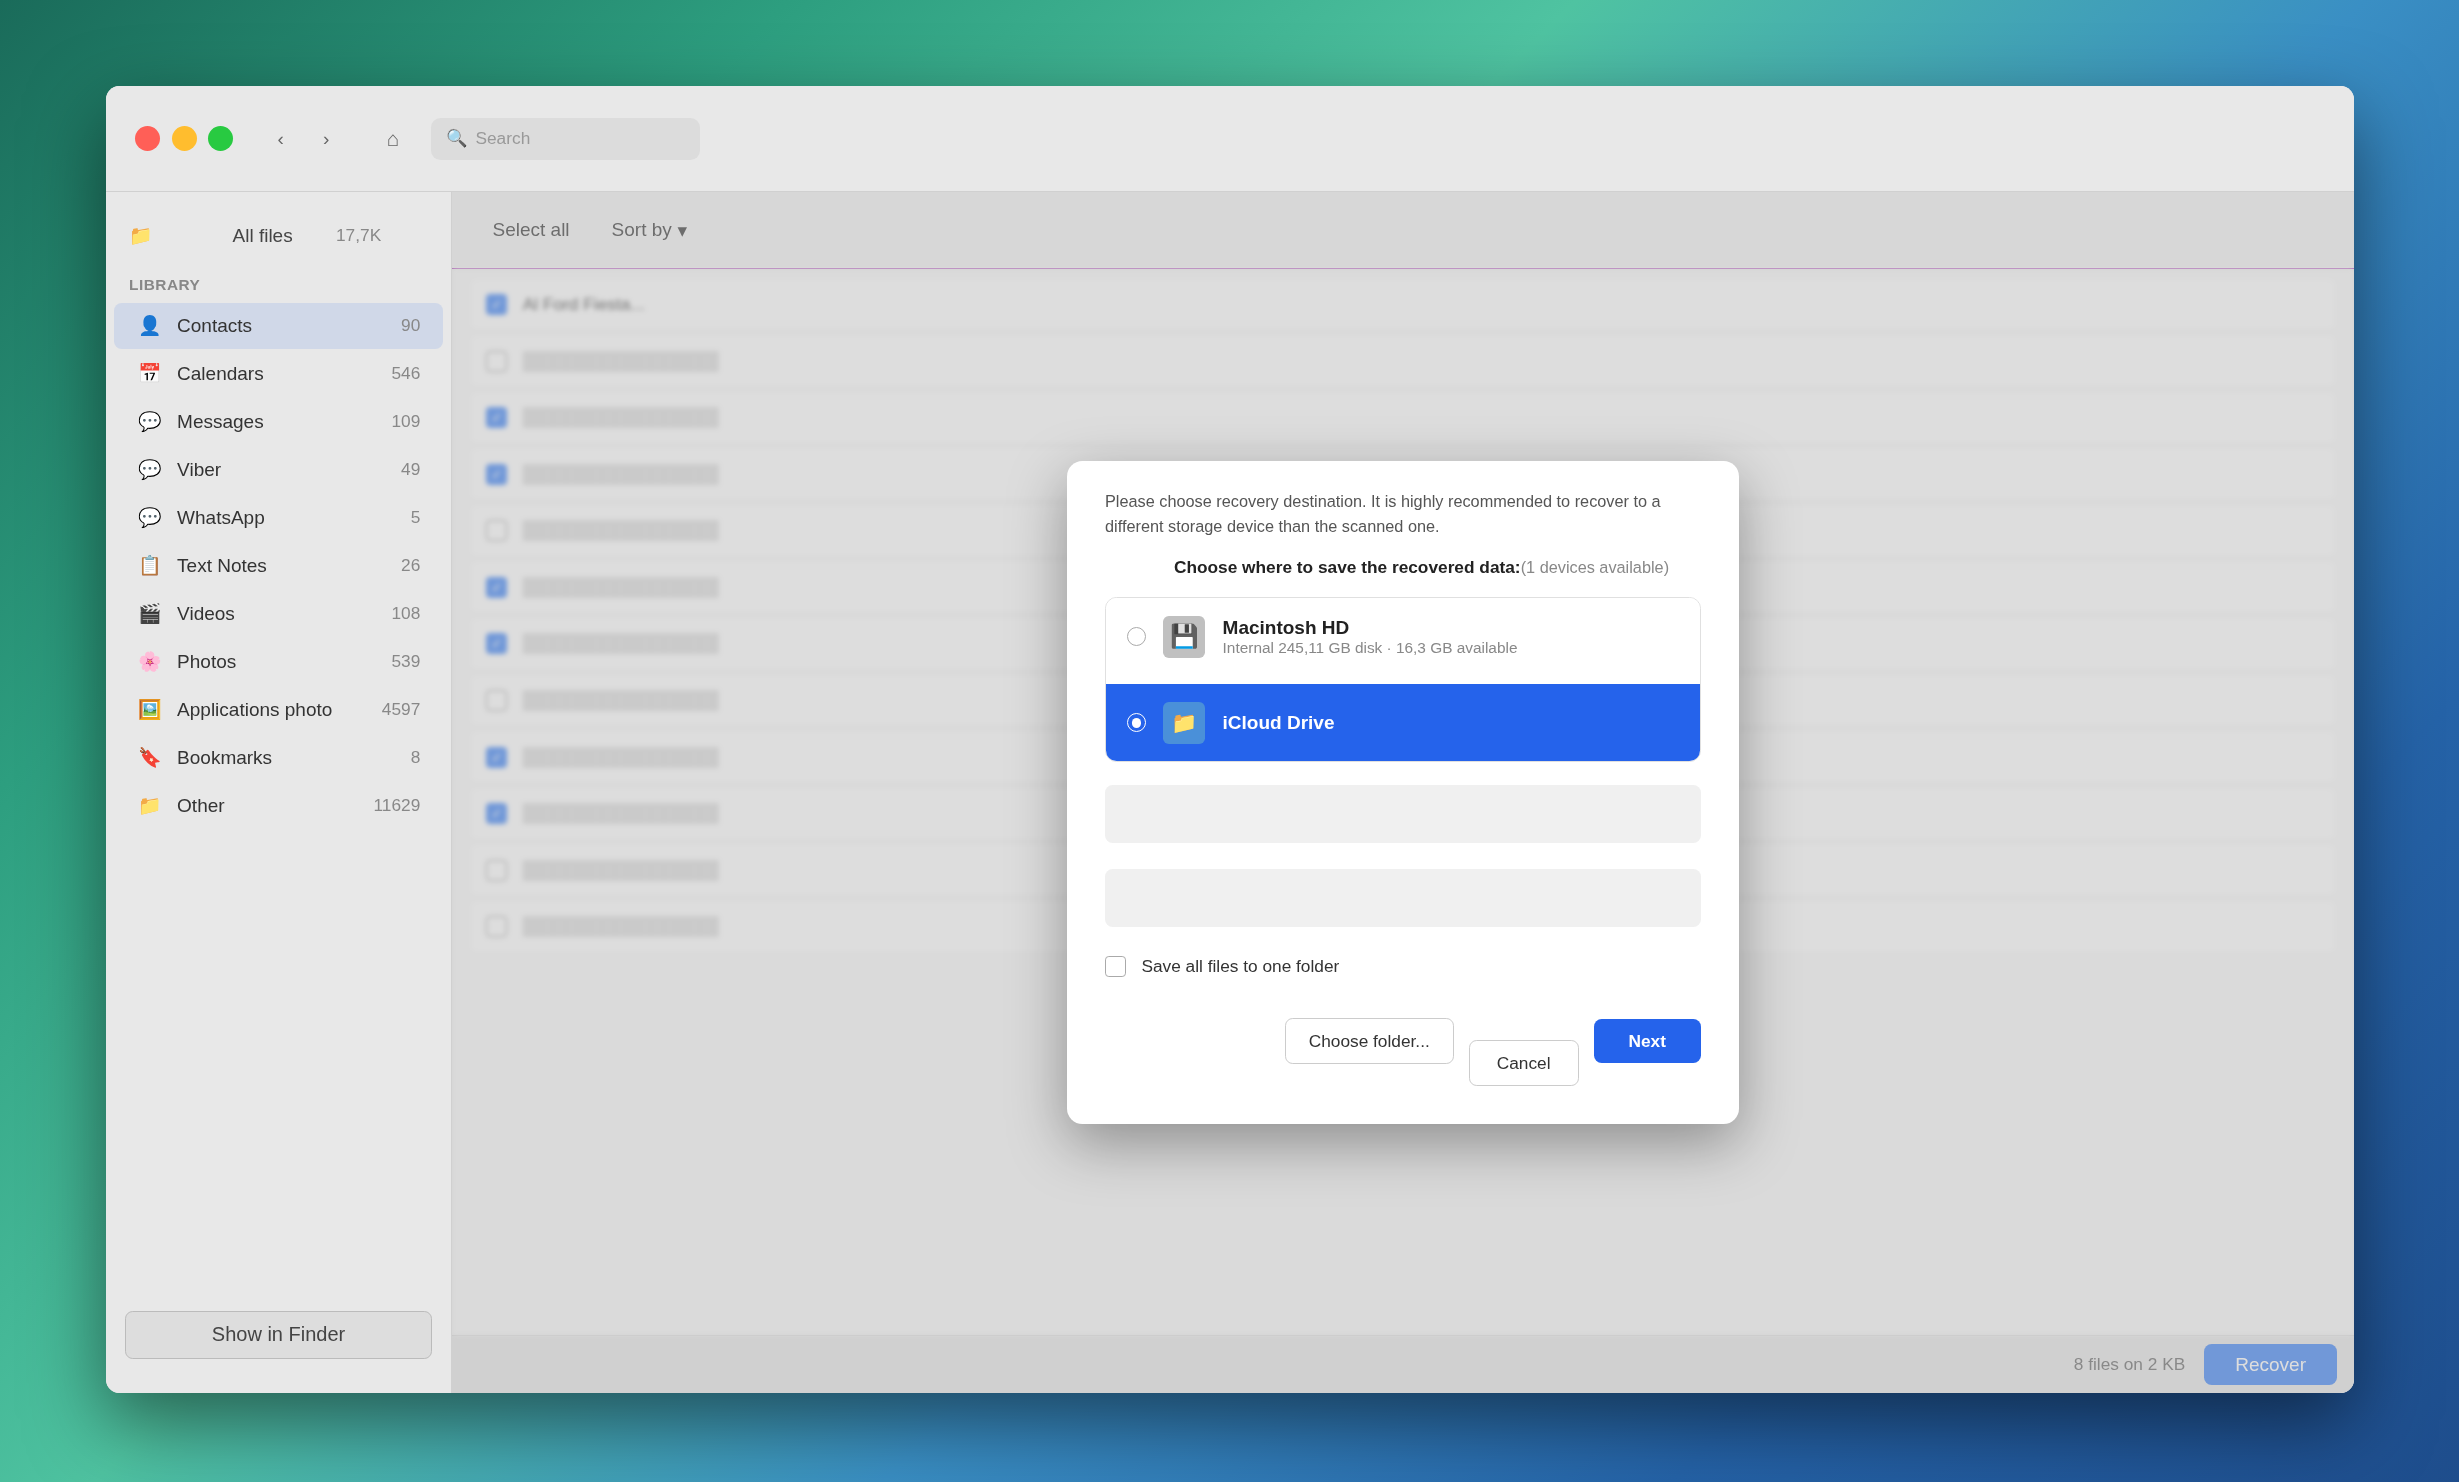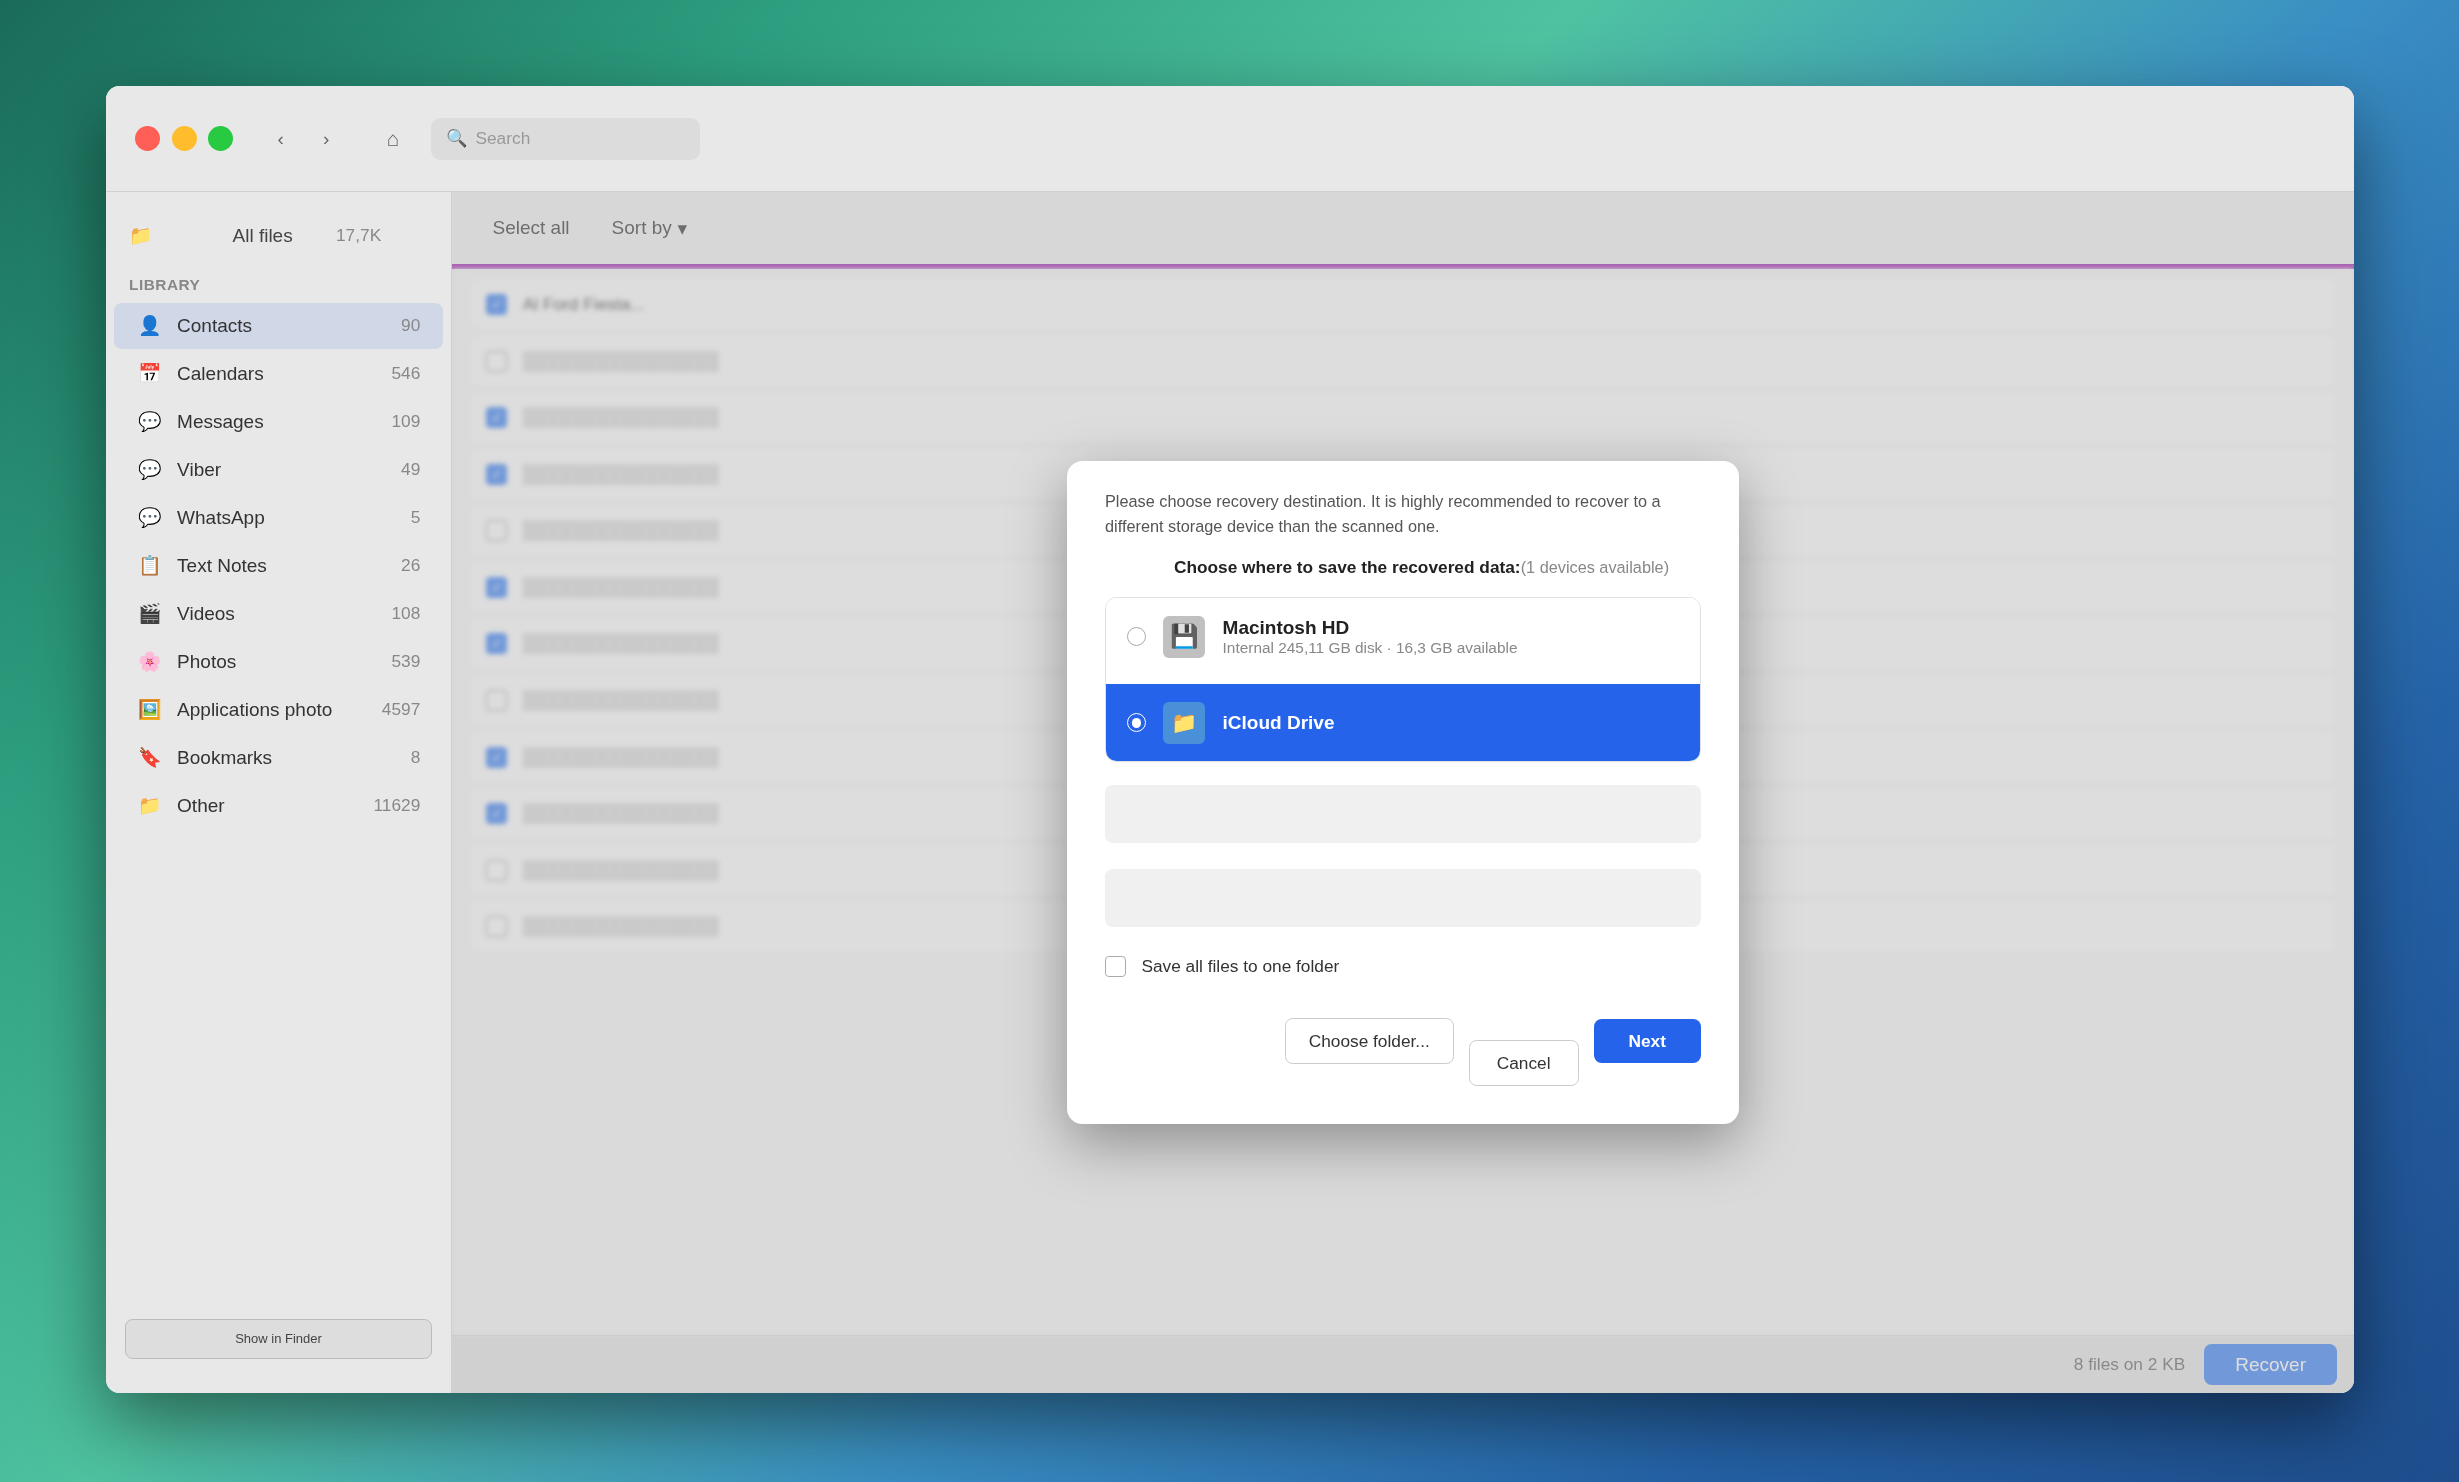--- a/index.html
+++ b/index.html
@@ -171,40 +171,40 @@
     .sidebar-bottom {
       margin-top: auto;
       padding: 15.4px 19px;
     }
     .show-in-finder-btn {
       width: 100%;
       padding: 11.5px;
       background: #ddd;
       border: 1px solid #bbb;
       border-radius: 7.7px;
-      font-size: 13px;
+      font-size: 20px;
       color: #444;
       cursor: pointer;
       text-align: center;
       margin-top: 20px;
     }
 
     
     .main-content {
       flex: 1;
       display: flex;
       flex-direction: column;
       overflow: hidden;
       position: relative;
     }
 
     .toolbar {
       height: 77px;
       background: #f5f5f5;
-      border-bottom: 5px solid #a21caf;
+      border-bottom: 1px solid #a21caf;
       display: flex;
       align-items: center;
       padding: 0 29px;
       gap: 19px;
       flex-shrink: 0;
     }
     .select-all-btn {
       font-size: 19px;
       color: #333;
       background: none;

